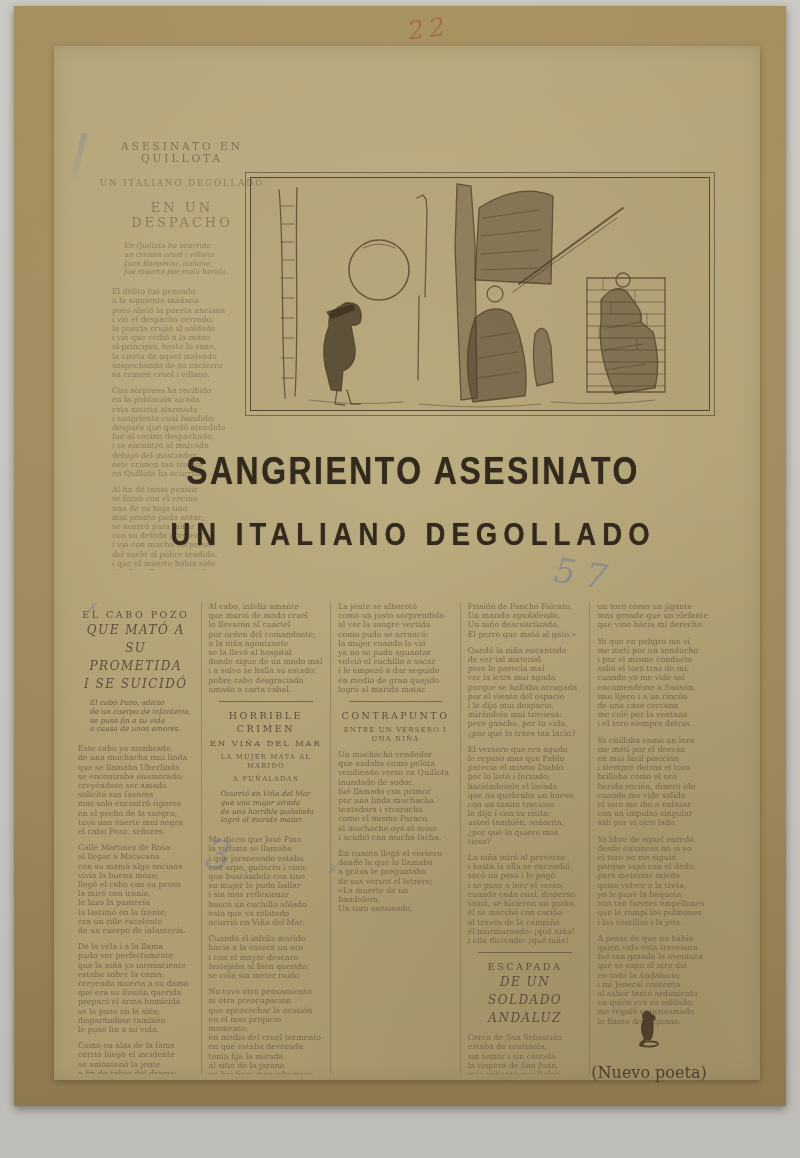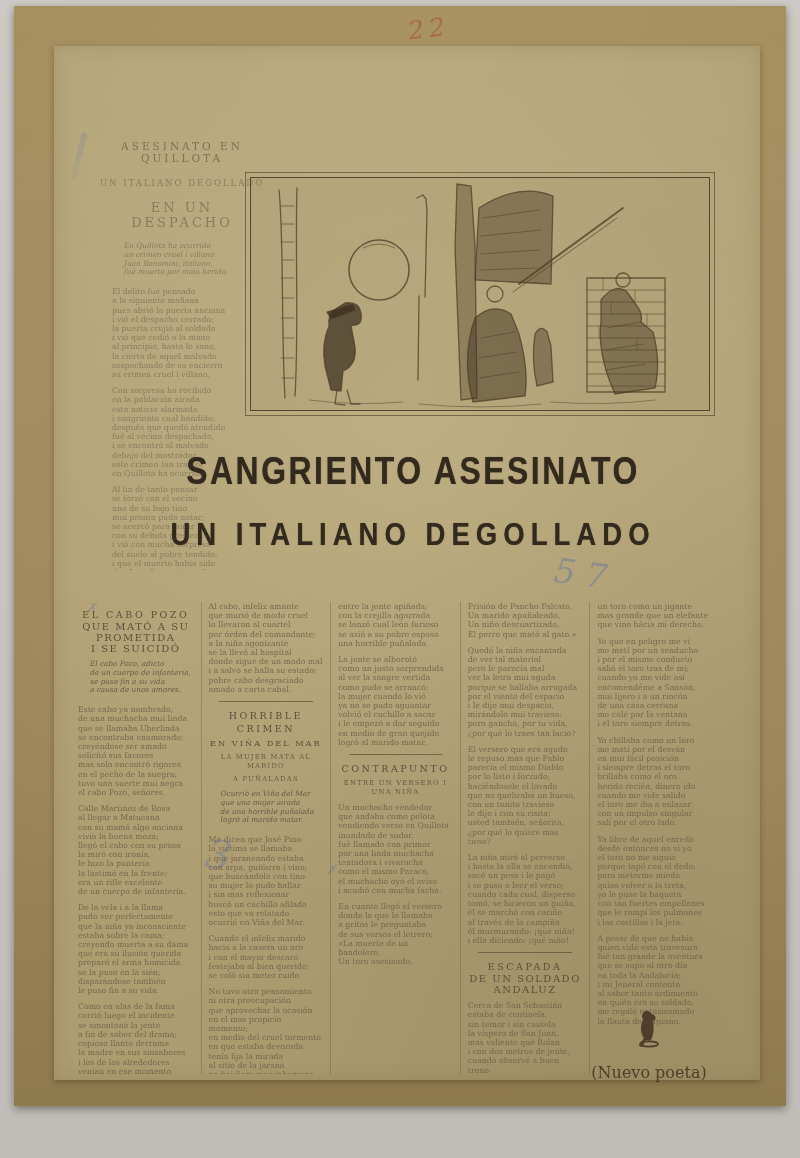--- a/index.html
+++ b/index.html
@@ -41,21 +41,21 @@
   .headline{position:absolute;left:0;width:800px;text-align:center;color:#332a1e;
     font-family:"Liberation Sans",sans-serif;font-weight:800;}
   .hl1{top:404px;font-size:38px;letter-spacing:3px;transform:scaleX(.84);text-shadow:0 0 1px rgba(40,30,18,.7);}
   .hl2{top:470px;font-size:32px;letter-spacing:7px;transform:scaleX(.86);text-shadow:0 0 1px rgba(40,30,18,.6);}
   
   .cols{position:absolute;left:58px;top:556px;width:648px;height:472px;display:flex;gap:0;}
   .col{width:20%;height:472px;overflow:hidden;color:#6b5b44;padding:0 7px;box-sizing:border-box;}
   .col + .col{border-left:1px solid rgba(85,70,48,.30);}
   .colhead{text-align:center;color:#5d4e3a;margin:6px 0 6px;}
   .ch1{font-size:9.5px;letter-spacing:2.5px;line-height:13px;}
-  .ch2{font-size:10px;letter-spacing:1.5px;line-height:11px;}
+  .ch2{font-size:12px;letter-spacing:1.5px;line-height:18px;font-style:italic;}
   .ch3{font-size:8.2px;letter-spacing:2px;line-height:12px;margin-top:2px;}
   .chsub{font-size:6.8px;letter-spacing:1.2px;line-height:9px;margin-top:4px;color:#6b5b44;}
   .rule{border:0;border-top:1.4px solid rgba(80,64,44,.6);width:82%;margin:7px auto 7px;}
   .fade{opacity:.82;}
   
   .logo{position:absolute;left:556px;top:1008px;width:160px;text-align:center;color:#4e3f2b;}
   .logo-row{display:flex;align-items:center;justify-content:center;gap:6px;}
   .logo-name{font-size:30px;letter-spacing:1px;font-family:"DejaVu Serif",serif;}
   .logo-sub{font-size:16px;margin-top:15px;}
 </style>
@@ -270,25 +270,20 @@
 en el mas propicio momento;
 en medio del cruel tormento
 en que estaba devorada
 tenía fija la mirada
 al sitio de la jarana
 no hai fiera mas inhumana
 que una mujer irritada!</div>
       </div>
 
       <div class="col">
-        <div class="verse fade">entre la jente apiñada;
-con la crejilla agarrada
-se lanzó cual león furioso
-se asió a su pobre esposo
-una horrible puñalada.</div>
         <div class="verse fade">La jente se alborotó
 como un justo sorprendida
 al ver la sangre vertida
 como pudo se arrancó;
 la mujer cuando lo vió
 ya no se pudo aguantar
 volvió el cuchillo a sacar
 i le empezó a dar seguido
 en medio de gran quejido
 logró al marido matar.</div>

